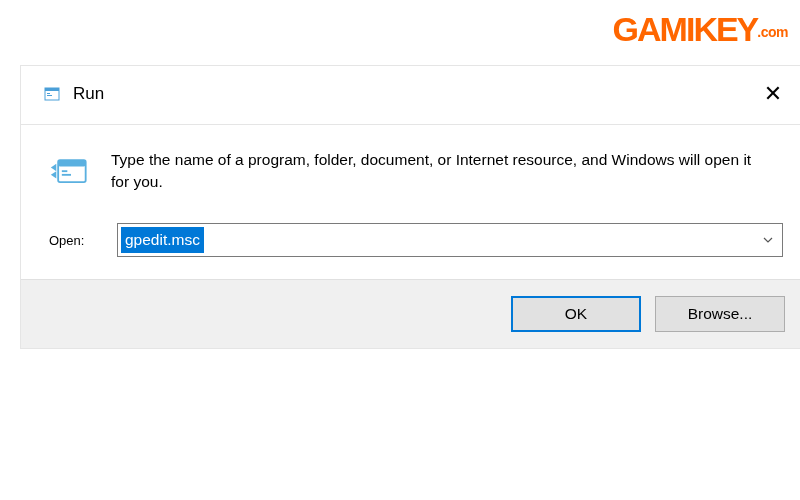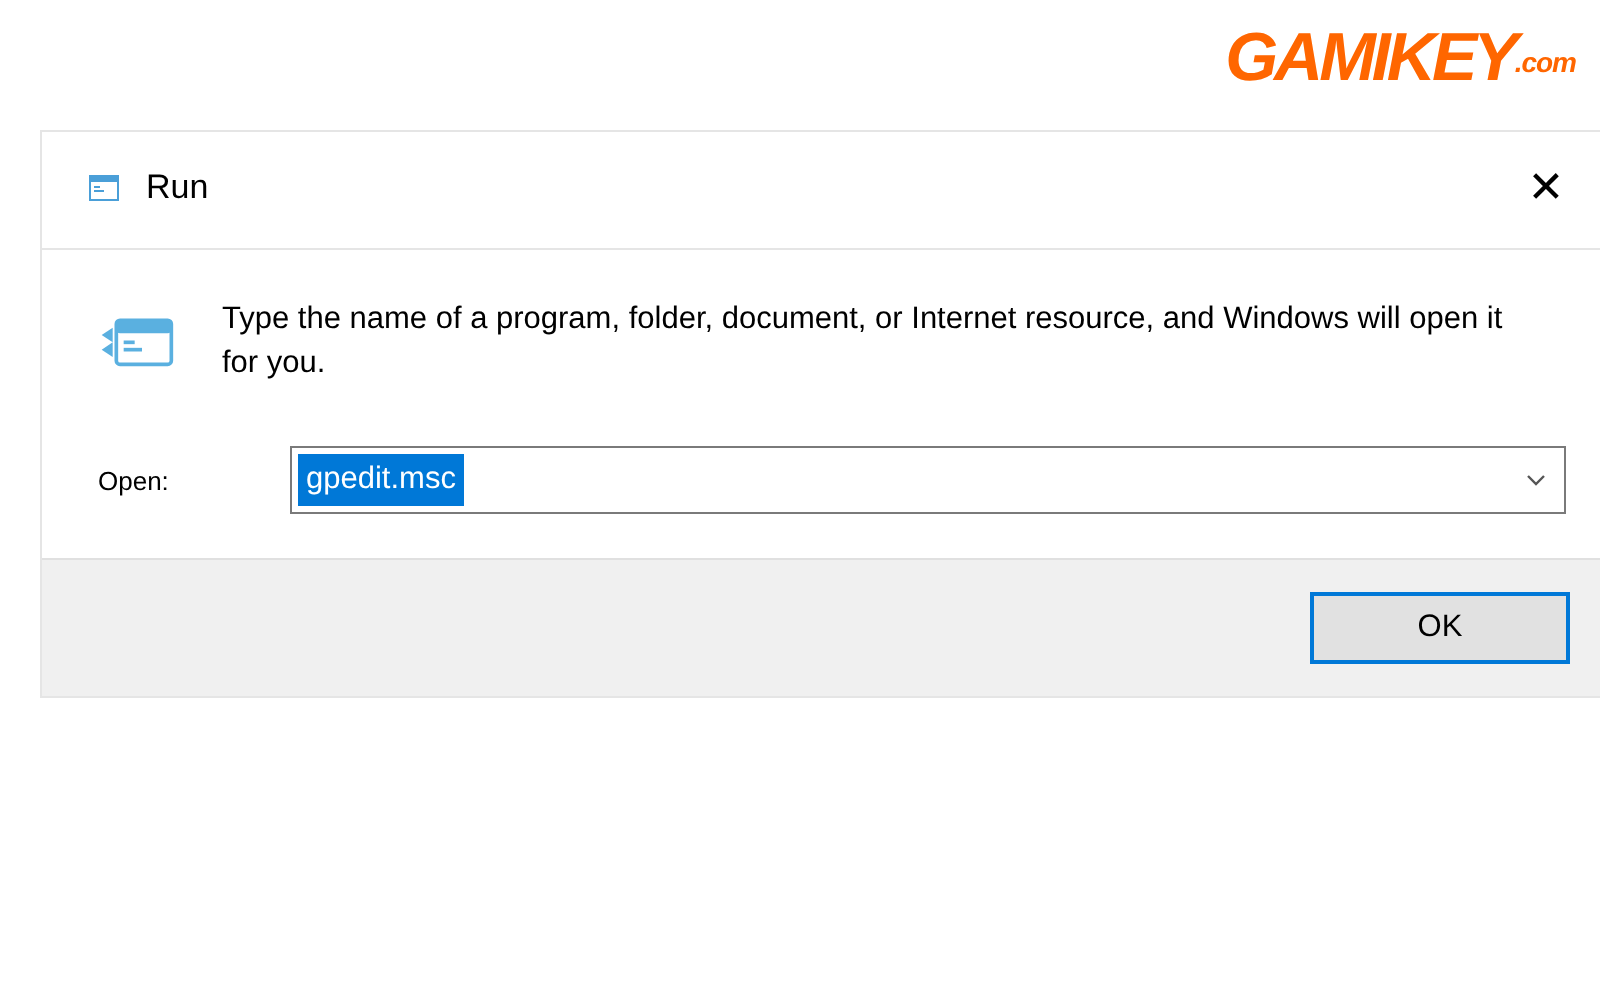--- a/index.html
+++ b/index.html
@@ -13,21 +13,20 @@
       height: 500px;
       background: #ffffff;
       position: relative;
     }
     .watermark {
       position: absolute;
       top: 12px;
       right: 12px;
       font-family: Arial, sans-serif;
       font-weight: 900;
-      font-style: italic;
       letter-spacing: -2px;
       color: #ff6600;
       font-size: 34px;
       line-height: 1;
     }
     .watermark .main {
       display: inline;
     }
     .watermark .sub {
       font-size: 14px;
@@ -119,21 +118,20 @@
       min-width: 50px;
     }
     .combo-wrap {
       flex: 1;
       position: relative;
       border: 1px solid #7a7a7a;
       height: 34px;
       background: #ffffff;
       display: flex;
       align-items: center;
-      margin-left: 28px;
     }
     .combo-input {
       flex: 1;
       border: none;
       outline: none;
       padding: 4px 8px;
       font-size: 15.5px;
       height: 100%;
       background: transparent;
     }
@@ -233,15 +231,16 @@
           <svg viewBox="0 0 12 12" width="12" height="12">
             <path d="M 2 4 L 6 8 L 10 4" fill="none" stroke="#555" stroke-width="1.2"></path>
           </svg>
         </div>
       </div>
     </div>
   </div>
 
   <div class="button-bar">
     <button class="win-btn default">OK</button>
+    <button class="win-btn">Browse...</button>
   </div>
 
 </div>
 
 </body></html>

